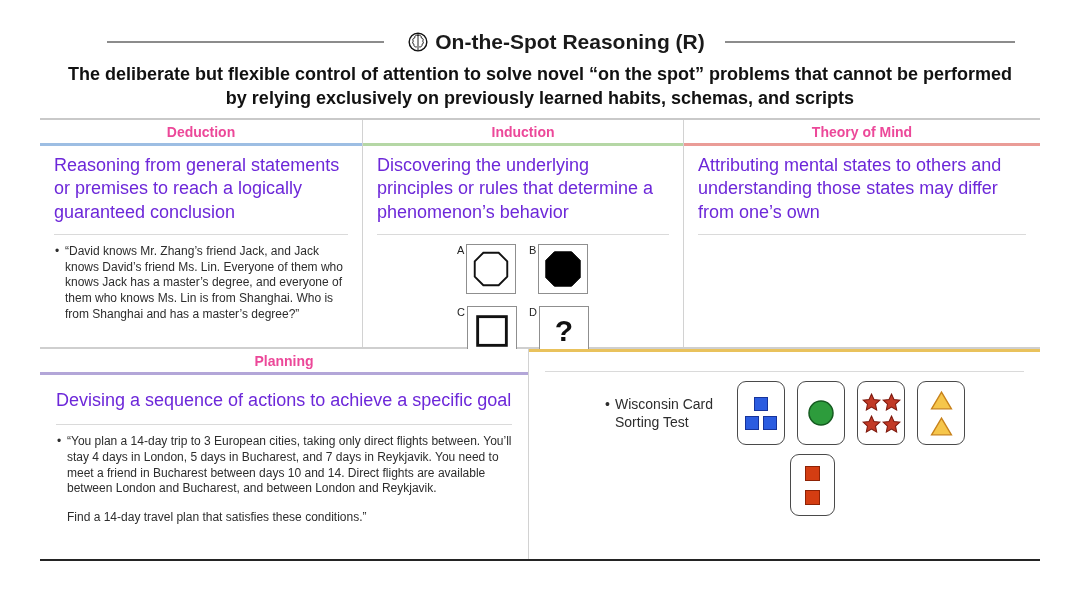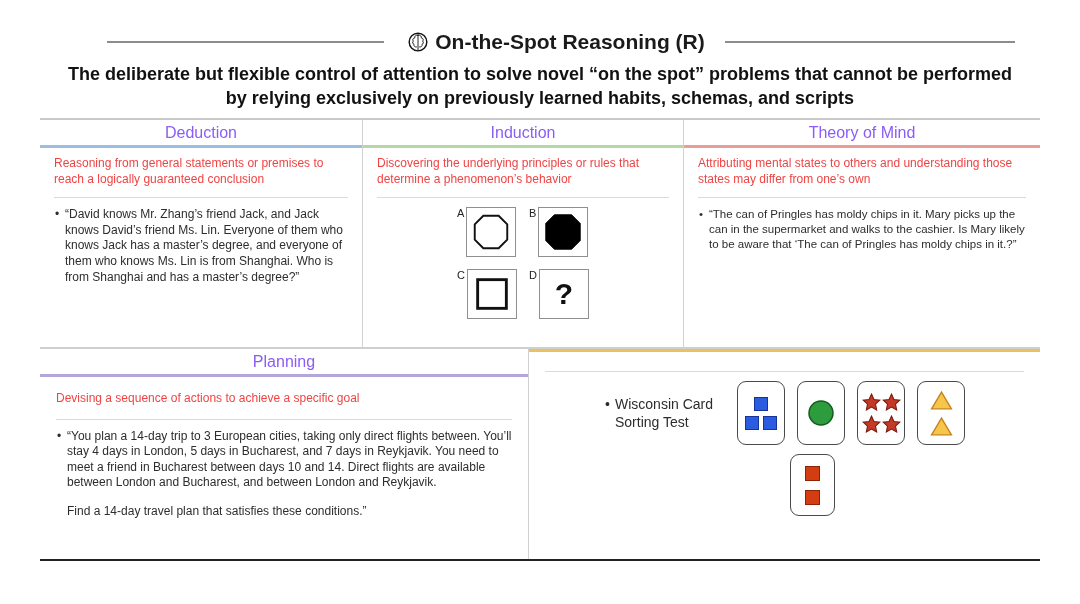--- a/index.html
+++ b/index.html
@@ -18,25 +18,25 @@
 
   
   .table { position:absolute; left:40px; top:118px; width:1000px; }
   .row-top { display:grid; grid-template-columns:322px 321px 357px; border-top:2px solid #c9c9c9; }
   .row-bottom { display:grid; grid-template-columns:488px 512px; border-top:2px solid #cfcfcf; border-bottom:2px solid #242424; }
   .cell { position:relative; background:#fff; }
   .row-top .cell { height:227px; }
   .row-bottom .cell { height:210px; }
   .cell + .cell { border-left:1px solid #d2d2d2; }
 
-  .cell-header { text-align:center; font-weight:normal; font-size:16px; color:#8b5cf6; padding:4px 0 3px; }
+  .cell-header { text-align:center; font-weight:bold; font-size:14px; color:#ec4899; padding:4px 0 3px; }
   .accent-bar { height:3px; width:100%; }
 
   .cell-body { padding:8px 14px 0 14px; }
-  .definition { font-size:12px; line-height:1.3; color:#ef4444; }
+  .definition { font-size:18px; line-height:1.3; color:#6d28d9; }
   .inner-divider { border:none; border-top:1px solid #dadada; margin:10px 0 9px 0; }
   .example { position:relative; font-size:12px; line-height:1.3; color:#2d2d2d; padding-left:11px; }
   .example::before { content:"\2022"; position:absolute; left:1px; top:0; }
   .example-tom { font-size:11.5px; }
   .example p { margin:0; }
   .example p + p { margin-top:13px; }
 
   
   .igrid { display:grid; grid-template-columns:auto auto; column-gap:12px; row-gap:12px; width:max-content; margin:8px auto 0 auto; }
   .igrid-item { display:flex; align-items:flex-start; gap:2px; }
@@ -143,21 +143,20 @@
           </div>
         </div>
       </div>
 
       <div class="cell">
         <div class="cell-header">Theory of Mind</div>
         <div class="accent-bar" style="background: rgb(234, 156, 151);"></div>
         <div class="cell-body">
           <div class="definition">Attributing mental states to others and understanding those states may differ from one’s own</div>
           <hr class="inner-divider">
-          <div class="example example-tom">“The can of Pringles has moldy chips in it. Mary picks up the can in the supermarket and walks to the cashier. Is Mary likely to be aware that ‘The can of Pringles has moldy chips in it.?”</div>
         </div>
       </div>
     </div>
 
     <div class="row-bottom">
 
       <div class="cell cell-planning">
         <div class="cell-header">Planning</div>
         <div class="accent-bar" style="background: rgb(179, 166, 216);"></div>
         <div class="cell-body">

